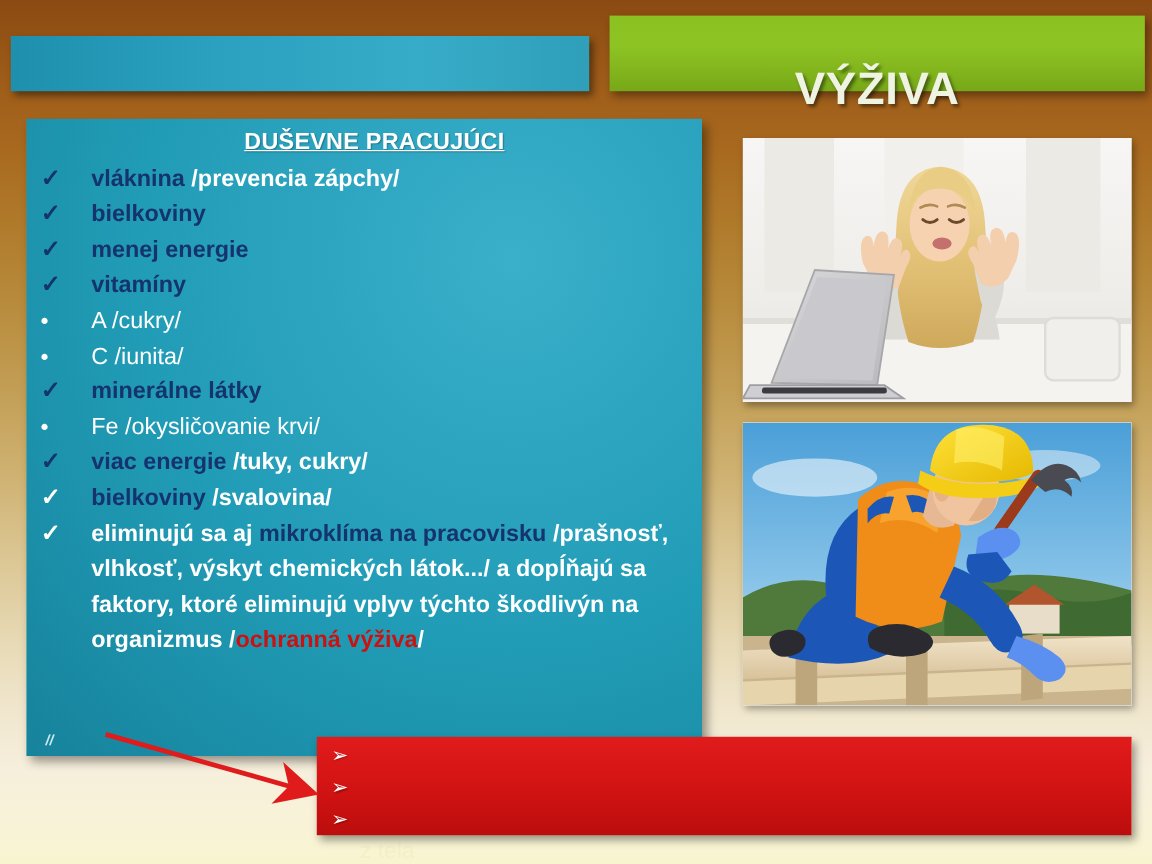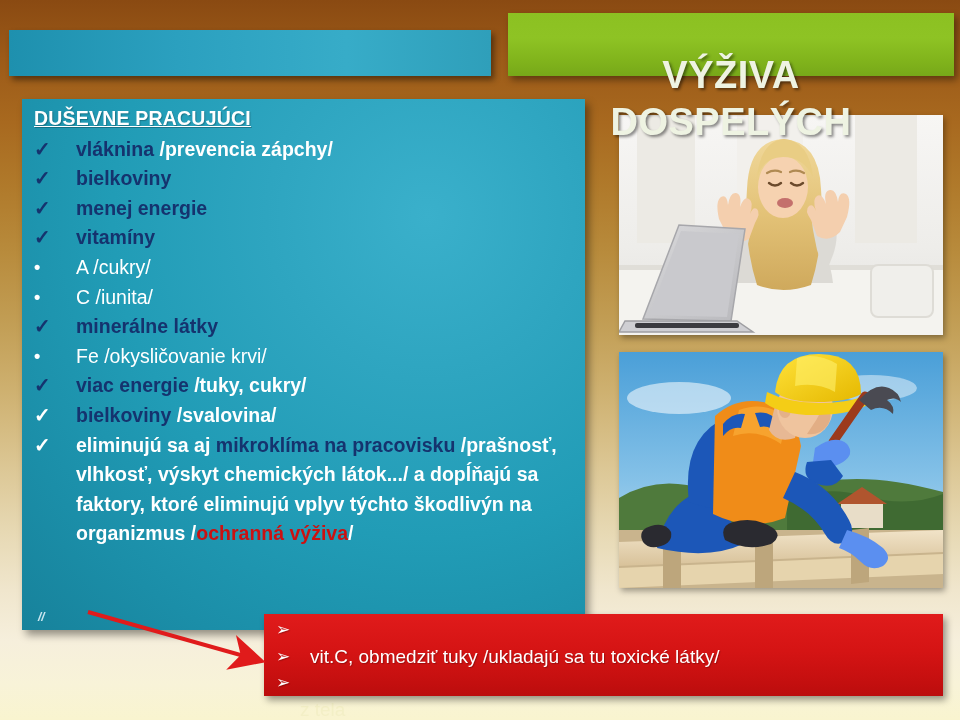--- a/index.html
+++ b/index.html
@@ -108,20 +108,21 @@
   }
   .hdr {
     color: #ffffff;
     font-weight: bold;
     font-size: 19.5px;
     text-decoration: underline;
     letter-spacing: .2px;
     text-shadow: 1px 1px 1px rgba(0,0,0,0.25);
     margin: 0 0 1px 0;
     padding-left: 4px;
+    text-align: center;
   }
   .hdr.second { margin-top: 11px; }
   .li {
     display: flex;
     align-items: flex-start;
     white-space: nowrap;
   }
   .li .mk {
     flex: 0 0 42px;
     text-align: left;
@@ -202,21 +203,20 @@
 </head>
 <body>
 
 <div id="slide">
 
   <div id="topbar"></div>
 
   <div id="titlebox"></div>
   <div id="title">
     <div>VÝŽIVA</div>
-    <div>DOSPELÝCH</div>
   </div>
 
   <div id="panel"></div>
   <div id="panel-body">
     <div class="hdr">DUŠEVNE PRACUJÚCI</div>
     <div id="list1">
         <div class="li">
           <span class="mk nav">✓</span>
           <span class="tx"><span class="nav">vláknina </span><span class="wht">/prevencia zápchy/</span></span>
         </div>
@@ -397,21 +397,20 @@
     </svg>
   </div>
 
   <div id="redbox"></div>
   <div id="redbox-body">
       <div class="rli">
         <span class="rmk">➢</span>
       </div>
       <div class="rli">
         <span class="rmk">➢</span>
-        <span>vit.C, obmedziť tuky /ukladajú sa tu toxické látky/</span>
       </div>
       <div class="rli">
         <span class="rmk">➢</span>
       </div>
     </div>
   <div id="overflow-text">z tela</div>
 
   <svg id="arrow">
     <defs>
       <marker id="ah" markerWidth="9" markerHeight="9" refX="7" refY="4.5" orient="auto">

